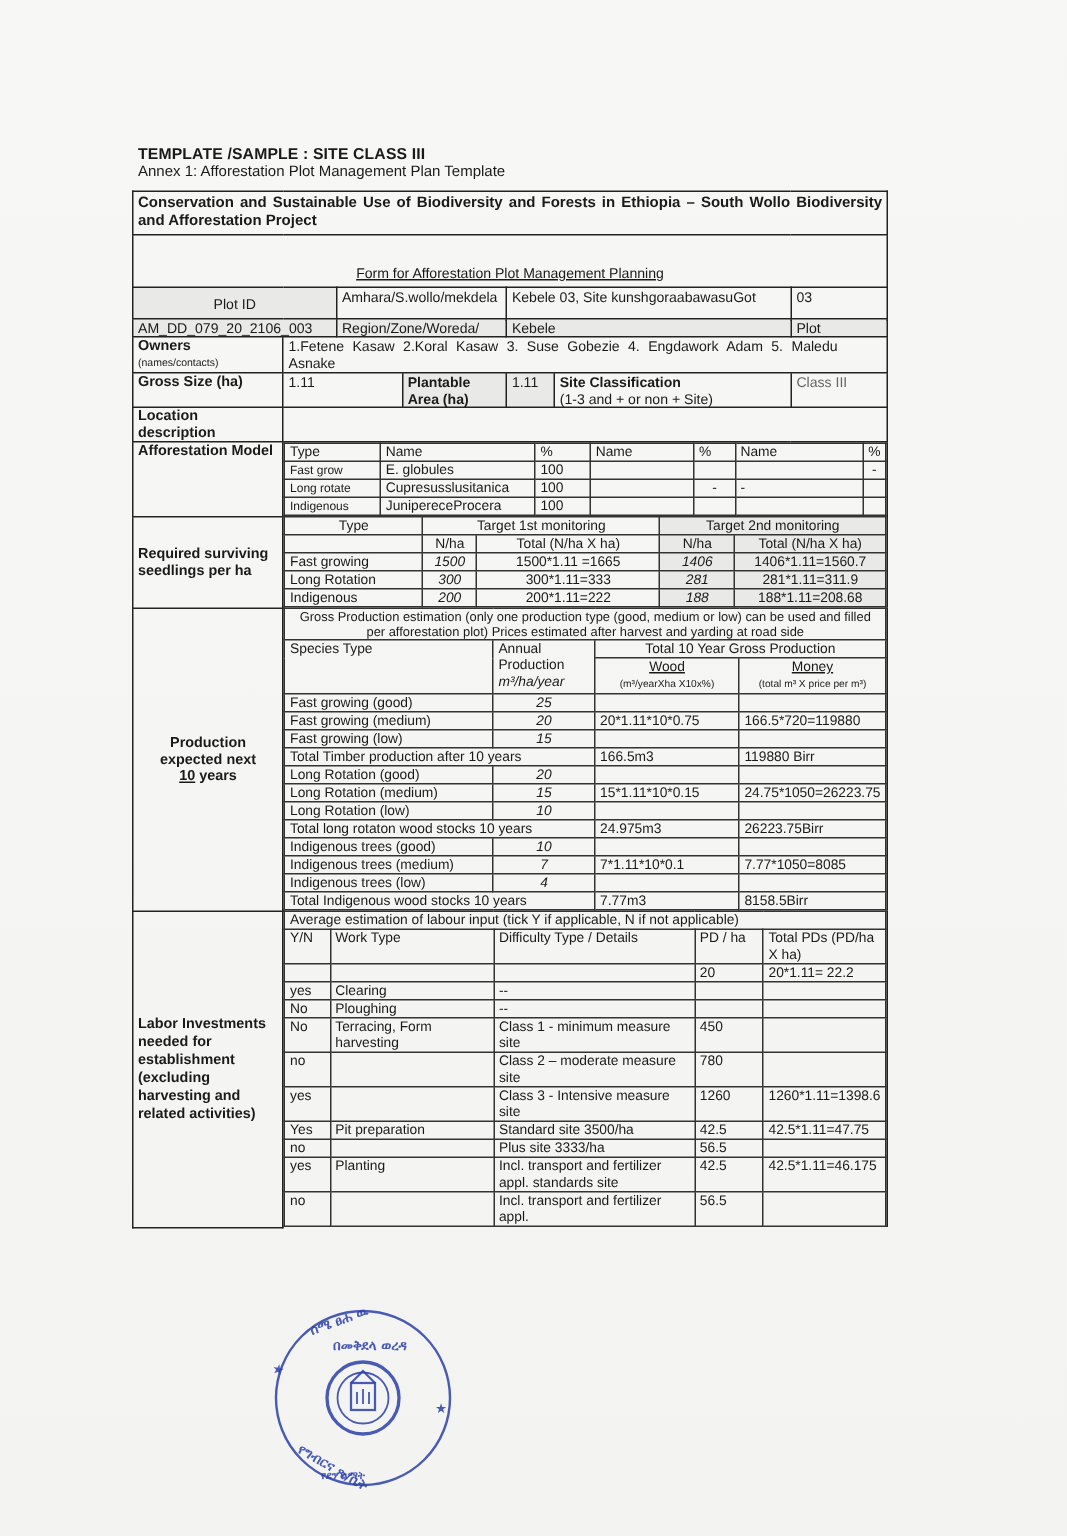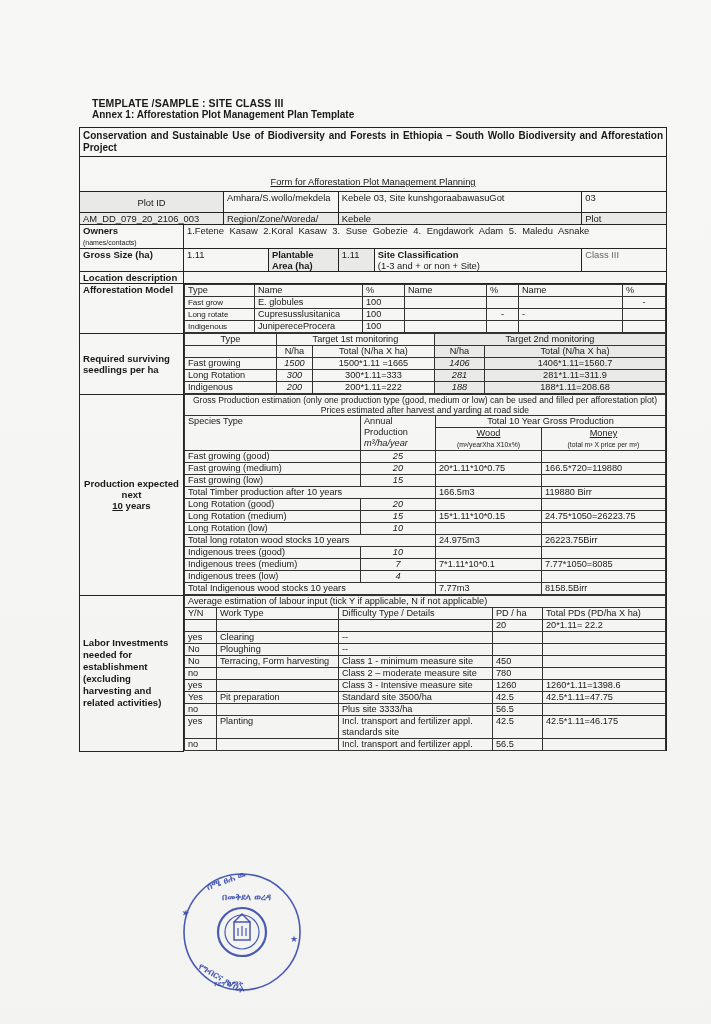--- a/index.html
+++ b/index.html
@@ -1,21 +1,21 @@
 <!DOCTYPE html>
 <html><head>
 <meta charset="utf-8">
 <style>
   html,body{margin:0;padding:0;}
   body{width:711px;height:1024px;background:#f6f6f4;position:relative;overflow:hidden;font-family:"Liberation Sans",sans-serif;color:#1a1a1a;}
   .page{position:absolute;left:0;top:0;width:711px;height:1024px;background:linear-gradient(180deg,#f7f7f5 0%,#f3f3f1 100%);}
   .hdr1{position:absolute;left:92px;top:97px;font-size:10.5px;font-weight:bold;letter-spacing:0.1px;}
-  .hdr2{position:absolute;left:92px;top:109px;font-size:10px;font-weight:bold;}
+  .hdr2{position:absolute;left:92px;top:109px;font-size:10px;font-weight:normal;}
   table{border-collapse:collapse;}
-  .main{position:absolute;left:79px;top:127px;width:588px;font-size:9.4px;}
+  .main{position:absolute;left:88px;top:127px;width:504px;font-size:9.4px;}
   .main td{border:1px solid #222;padding:0 3px;vertical-align:top;line-height:11px;}
   .b{font-weight:bold;}
   .sm{font-size:7px;}
   .grey{background:#e9e9e7;}
   .center{text-align:center;}
   .u{text-decoration:underline;}
   .it{font-style:italic;}
   .inner{width:100%;border-collapse:collapse;}
   .inner td{border:1px solid #333;padding:0 3px;line-height:11px;font-size:9.2px;}
   .stamp{position:absolute;left:178px;top:868px;width:132px;height:128px;}

